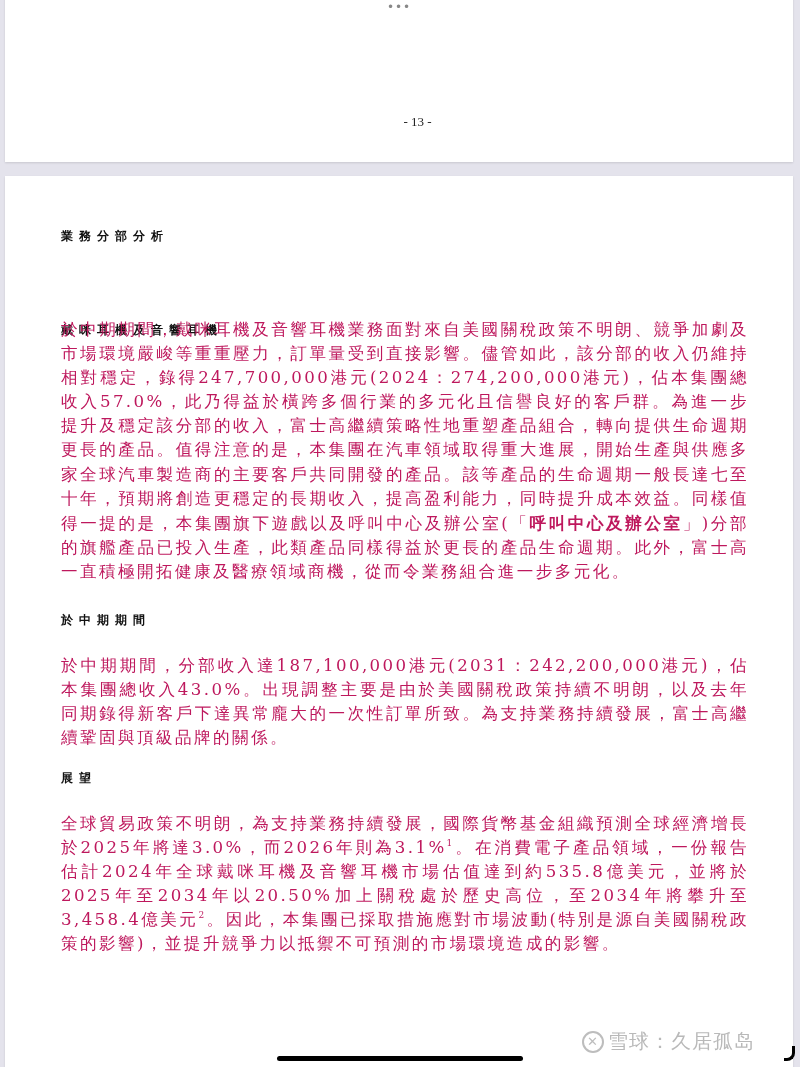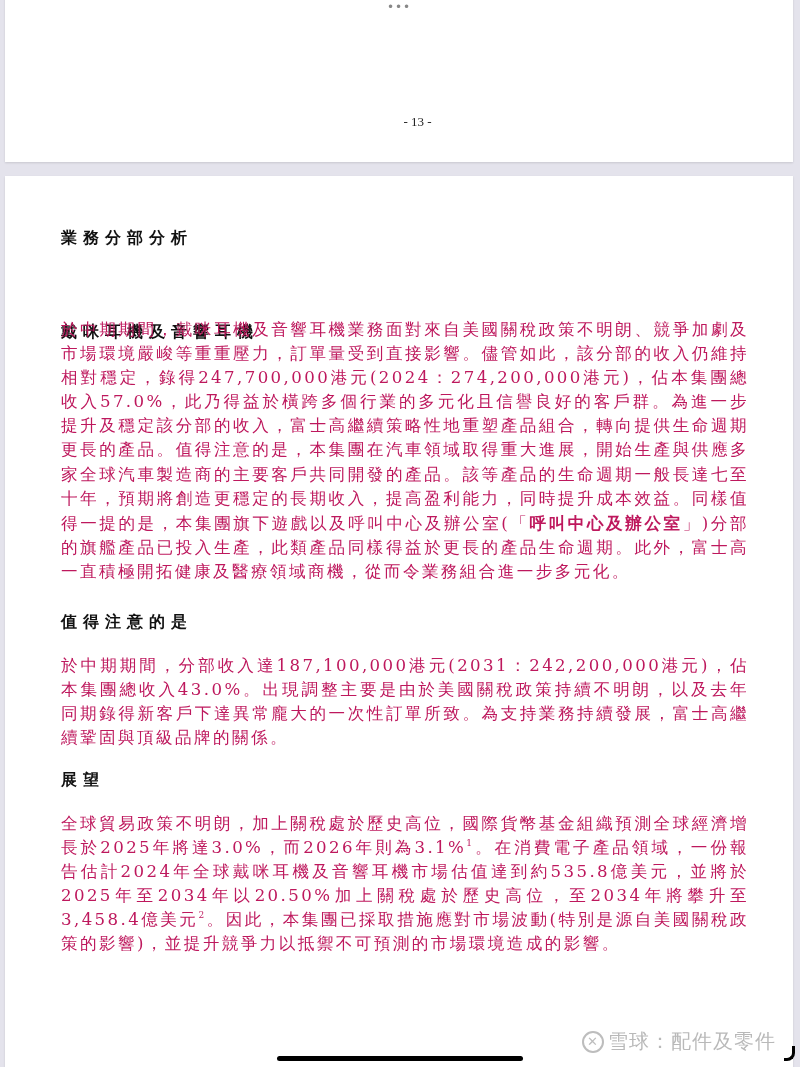--- a/index.html
+++ b/index.html
@@ -57,21 +57,21 @@
       position: absolute;
       left: 56px;
       top: 0;
       width: 688px;
     }
     .heading {
       position: absolute;
       left: 0;
       font-family: "DejaVu Sans", sans-serif;
       font-weight: bold;
-      font-size: 16px;
+      font-size: 12px;
       letter-spacing: 6px;
       white-space: nowrap;
       color: #111;
     }
     .para {
       position: absolute;
       left: 0;
       width: 688px;
       font-family: "DejaVu Serif", serif;
       font-size: 16.6px;
@@ -143,31 +143,31 @@
 
 <div class="page page-main">
   <div class="content">
 
     <div class="heading" style="top:52px;">業務分部分析</div>
 
     <div class="heading" style="top:100px;margin-top:46px;">戴咪耳機及音響耳機</div>
 
     <div class="para" style="top:142px;"><span>於中期期間，戴咪耳機及音響耳機業務面對來自美國關稅政策不明朗、競爭加劇及市場環境嚴峻等重重壓力，訂單量受到直接影響。儘管如此，該分部的收入仍維持相對穩定，錄得247,700,000港元(2024：274,200,000港元)，佔本集團總收入57.0%，此乃得益於橫跨多個行業的多元化且信譽良好的客戶群。為進一步提升及穩定該分部的收入，富士高繼續策略性地重塑產品組合，轉向提供生命週期更長的產品。值得注意的是，本集團在汽車領域取得重大進展，開始生產與供應多家全球汽車製造商的主要客戶共同開發的產品。該等產品的生命週期一般長達七至十年，預期將創造更穩定的長期收入，提高盈利能力，同時提升成本效益。同樣值得一提的是，本集團旗下遊戲以及呼叫中心及辦公室(「</span><span class="bold">呼叫中心及辦公室</span><span>」)分部的旗艦產品已投入生產，此類產品同樣得益於更長的產品生命週期。此外，富士高一直積極開拓健康及醫療領域商機，從而令業務組合進一步多元化。</span></div>
 
-    <div class="heading" style="top:436px;">值得注意的是</div>
+    <div class="heading" style="top:436px;">於中期期間</div>
 
     <div class="para" style="top:478px;">於中期期間，分部收入達187,100,000港元(2031：242,200,000港元)，佔本集團總收入43.0%。出現調整主要是由於美國關稅政策持續不明朗，以及去年同期錄得新客戶下達異常龐大的一次性訂單所致。為支持業務持續發展，富士高繼續鞏固與頂級品牌的關係。</div>
 
     <div class="heading" style="top:594px;">展望</div>
 
-    <div class="para" style="top:636px;"><span>全球貿易政策不明朗，加上關稅處於歷史高位，國際貨幣基金組織預測全球經濟增長於2025年將達3.0%，而2026年則為3.1%</span><sup>1</sup><span>。在消費電子產品領域，一份報告估計2024年全球戴咪耳機及音響耳機市場估值達到約535.8億美元，並將於2025年至2034年以20.50%加上關稅處於歷史高位，至2034年將攀升至3,458.4億美元</span><sup>2</sup><span>。因此，本集團已採取措施應對市場波動(特別是源自美國關稅政策的影響)，並提升競爭力以抵禦不可預測的市場環境造成的影響。</span></div>
+    <div class="para" style="top:636px;"><span>全球貿易政策不明朗，為支持業務持續發展，國際貨幣基金組織預測全球經濟增長於2025年將達3.0%，而2026年則為3.1%</span><sup>1</sup><span>。在消費電子產品領域，一份報告估計2024年全球戴咪耳機及音響耳機市場估值達到約535.8億美元，並將於2025年至2034年以20.50%加上關稅處於歷史高位，至2034年將攀升至3,458.4億美元</span><sup>2</sup><span>。因此，本集團已採取措施應對市場波動(特別是源自美國關稅政策的影響)，並提升競爭力以抵禦不可預測的市場環境造成的影響。</span></div>
 
   </div>
 </div>
 
 <div class="watermark">
   <span class="watermark-logo">✕</span>
-  <span>雪球：配件及零件</span>
+  <span>雪球：久居孤岛</span>
 </div>
 
 <div class="corner-mark"></div>
 
 <div class="home-indicator"></div>
 
 </body></html>

